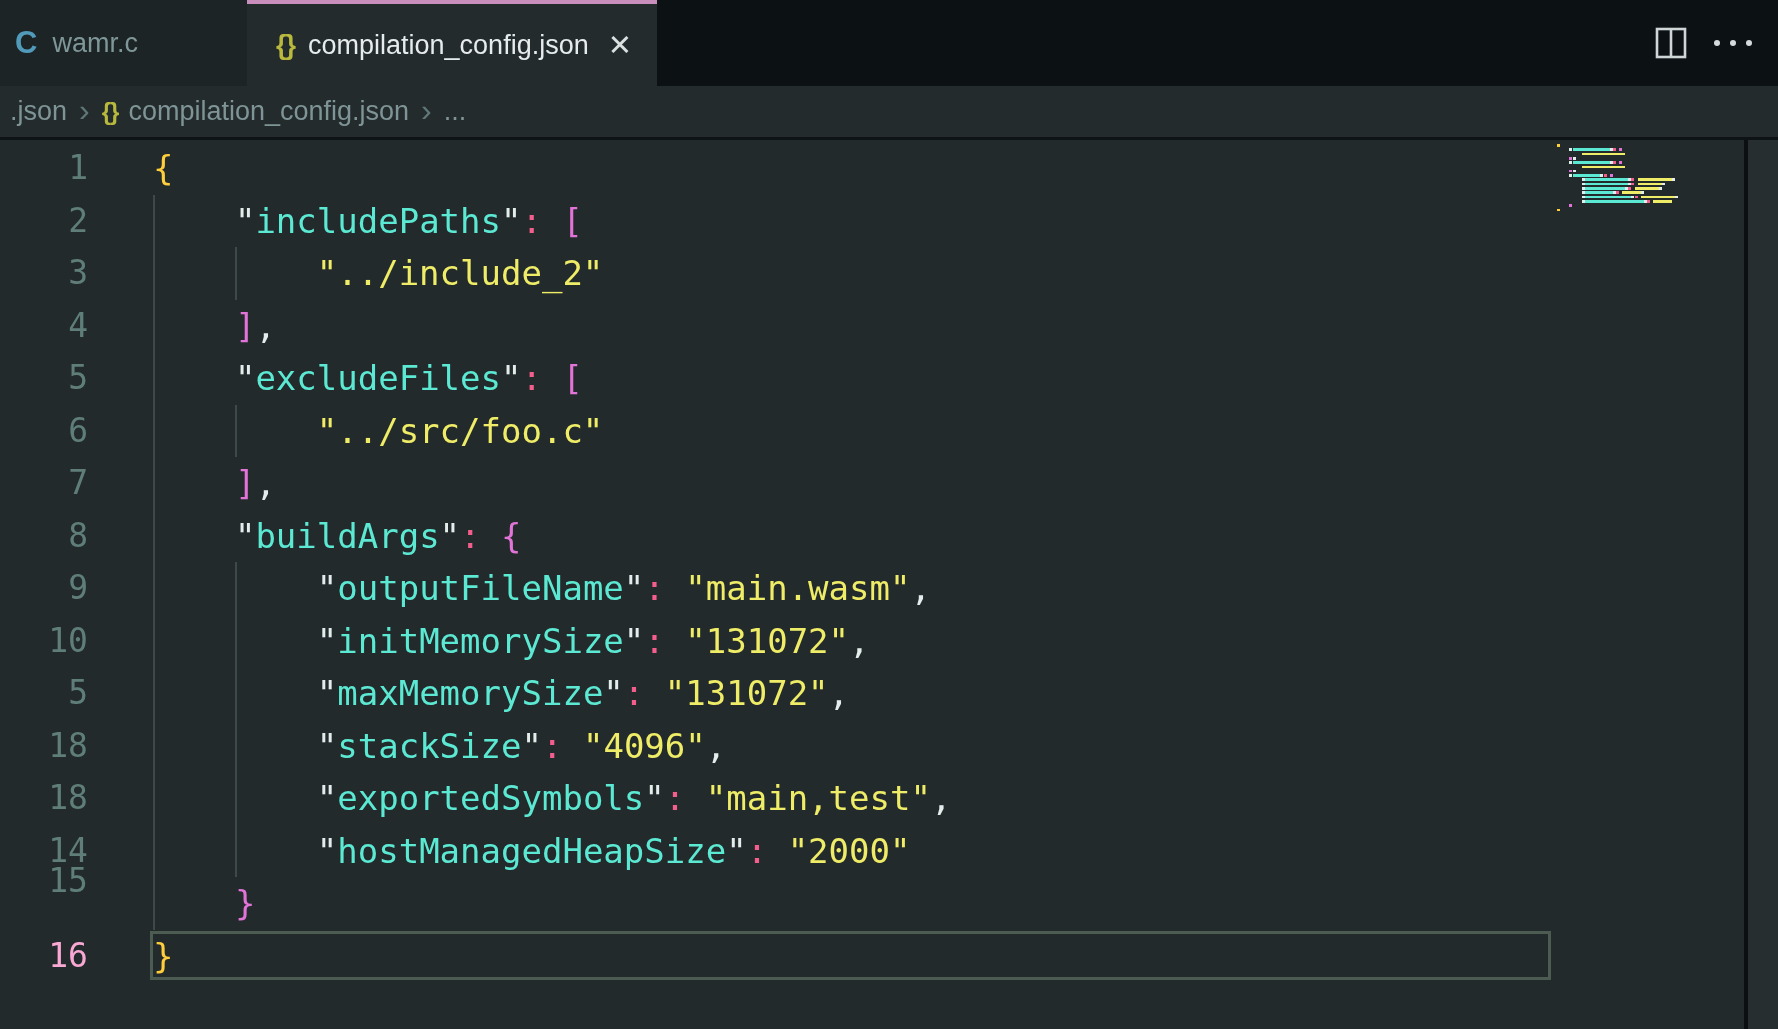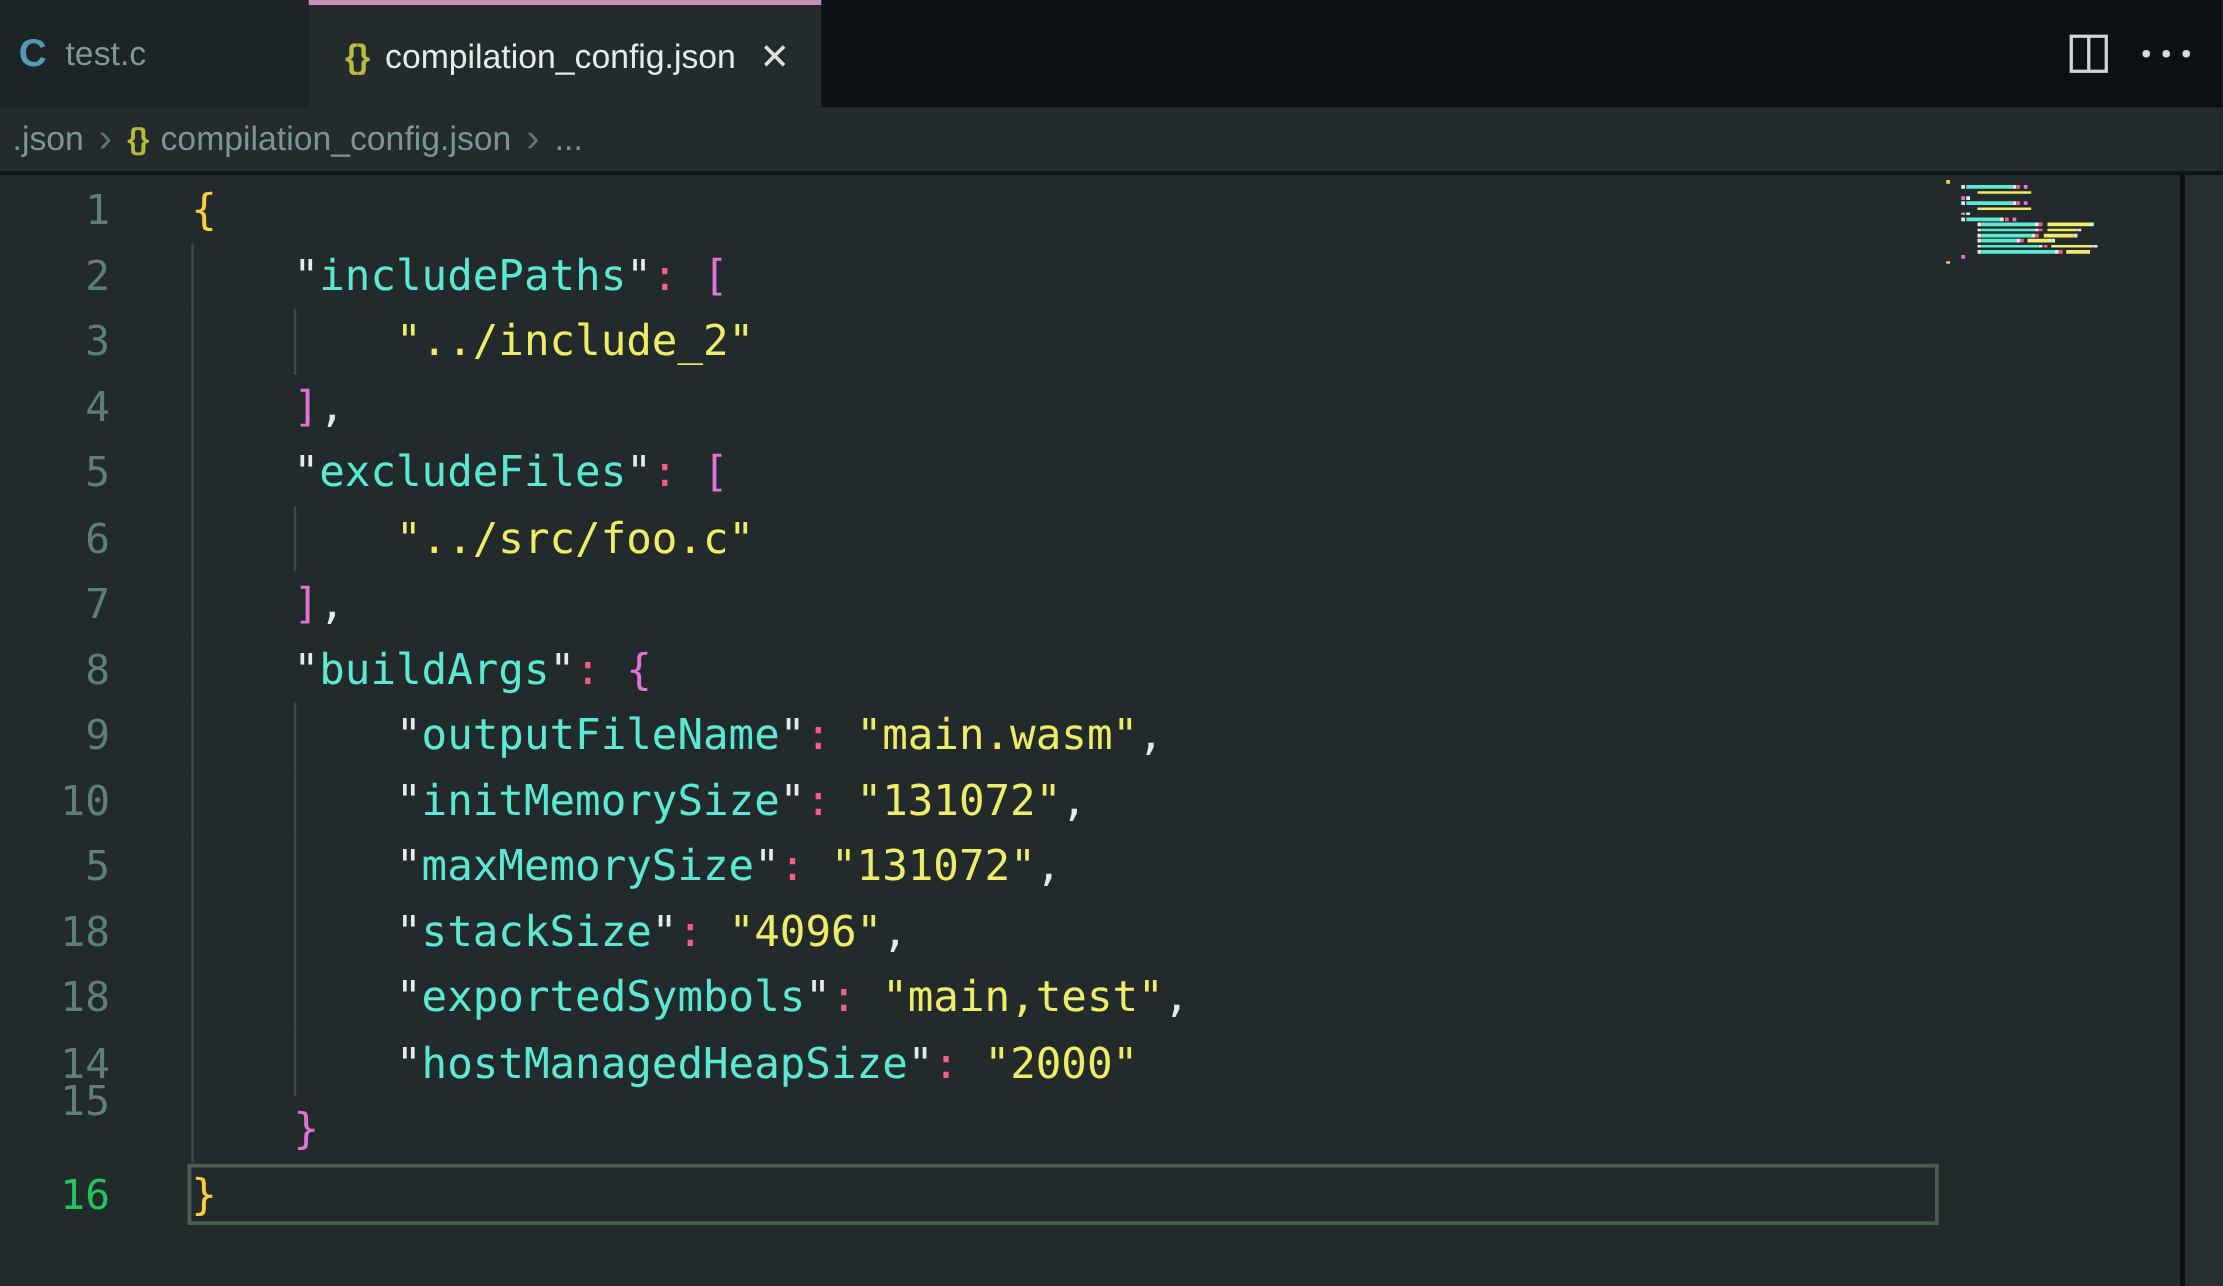--- a/index.html
+++ b/index.html
@@ -25,40 +25,40 @@
                border-bottom:3px solid #0e1315;display:flex;align-items:center;padding-left:10px;box-sizing:content-box;}
   .bc-item{color:#7e9496;font-size:27px;cursor:pointer;}
   .bc-sep{color:#5f7779;font-size:32px;margin:0 12px;line-height:1;padding-bottom:4px;}
   .bc-icon{color:#b9b93d;font-weight:bold;font-size:24px;margin-right:10px;letter-spacing:-1px;}
 
   
   .editor{position:absolute;left:0;top:140px;width:1778px;height:889px;background:#232a2b;
           font-family:"DejaVu Sans Mono",monospace;}
   .ln{position:absolute;left:0;width:88px;text-align:right;font-size:33px;line-height:52.5px;
       height:52.5px;color:#5f7e7a;cursor:pointer;}
-  .ln.active{color:#22c55e;}
+  .ln.active{color:#f9a8d4;}
   .cl{position:absolute;left:153px;height:52.5px;line-height:52.5px;font-size:34px;white-space:pre;cursor:text;}
   .guide{position:absolute;top:0;bottom:0;width:2px;background:#3e494a;}
   .hl{position:absolute;left:150px;top:791px;width:1401px;height:49px;box-sizing:border-box;
       border:3px solid #4d5c53;background:transparent;}
   .minimap{position:absolute;left:1557px;top:3px;width:135px;height:80px;cursor:pointer;}
   .mrow{position:absolute;left:0;width:135px;height:4.3px;}
   .mb{position:absolute;top:1px;height:2.7px;}
   .vsep{position:absolute;left:1744px;top:0;width:4px;height:889px;background:#0b0f12;}
   .rstrip{position:absolute;left:1748px;top:0;width:30px;height:889px;background:#272e30;}
 </style>
 </head>
 <body>
 
 <div class="app">
 
   <div class="tabbar">
     <div class="tab inactive">
       <span class="ficon-c">C</span>
-      <span class="tlabel">test.c</span>
+      <span class="tlabel">wamr.c</span>
     </div>
     <div class="tab active">
       <span class="ficon-json">{}</span>
       <span class="tlabel">compilation_config.json</span>
       <span class="tclose">✕</span>
     </div>
     <div class="actions">
       <span style="display:flex;">
         <svg width="34" height="32" viewBox="0 0 16 16">
           <rect x="1" y="1" width="14" height="14" fill="none" stroke="#ced6d6" stroke-width="1.3"></rect>

